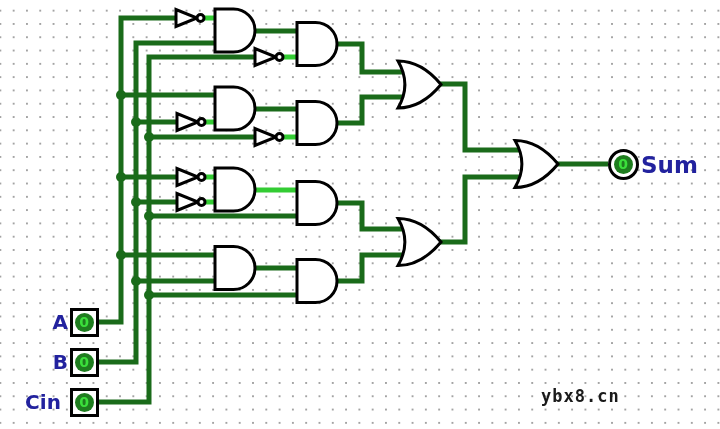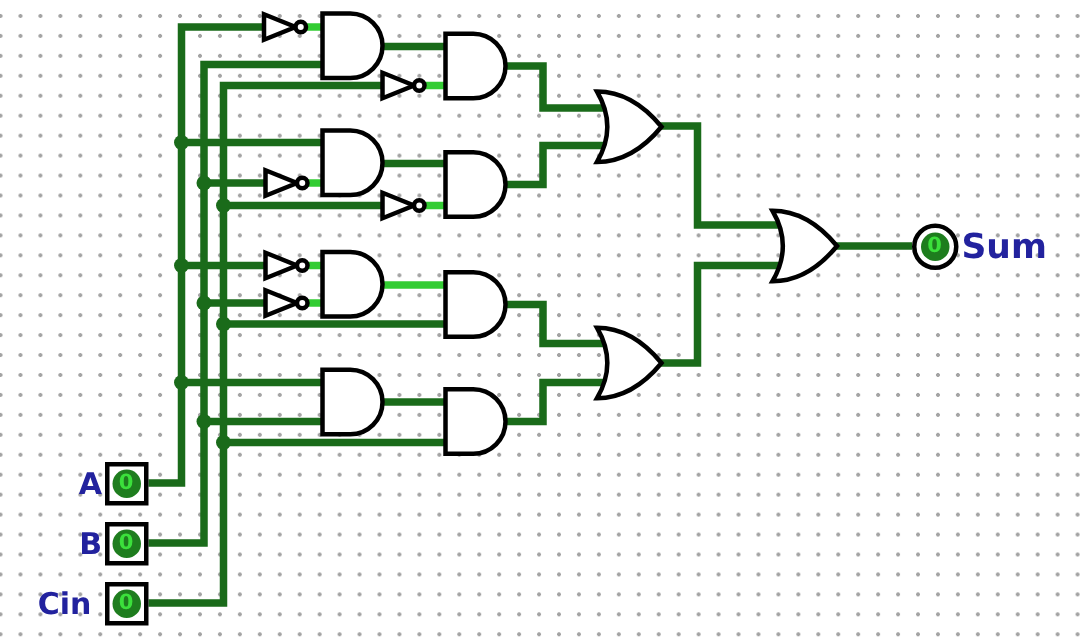--- a/index.html
+++ b/index.html
@@ -149,13 +149,14 @@
     </div>
   </div>
 
   <div class="pin-round" id="pin-sum" style="left:607.5px;top:148.5px;">
     <div class="pin-disc">
       <span>0</span>
     </div>
   </div>
   <span class="io-label" id="lbl-sum" style="left:641px;top:150px;">Sum</span>
 
+  <span id="watermark" style="left:541px;top:386px;">ybx8.cn</span>
 </div>
 
 </body></html>

